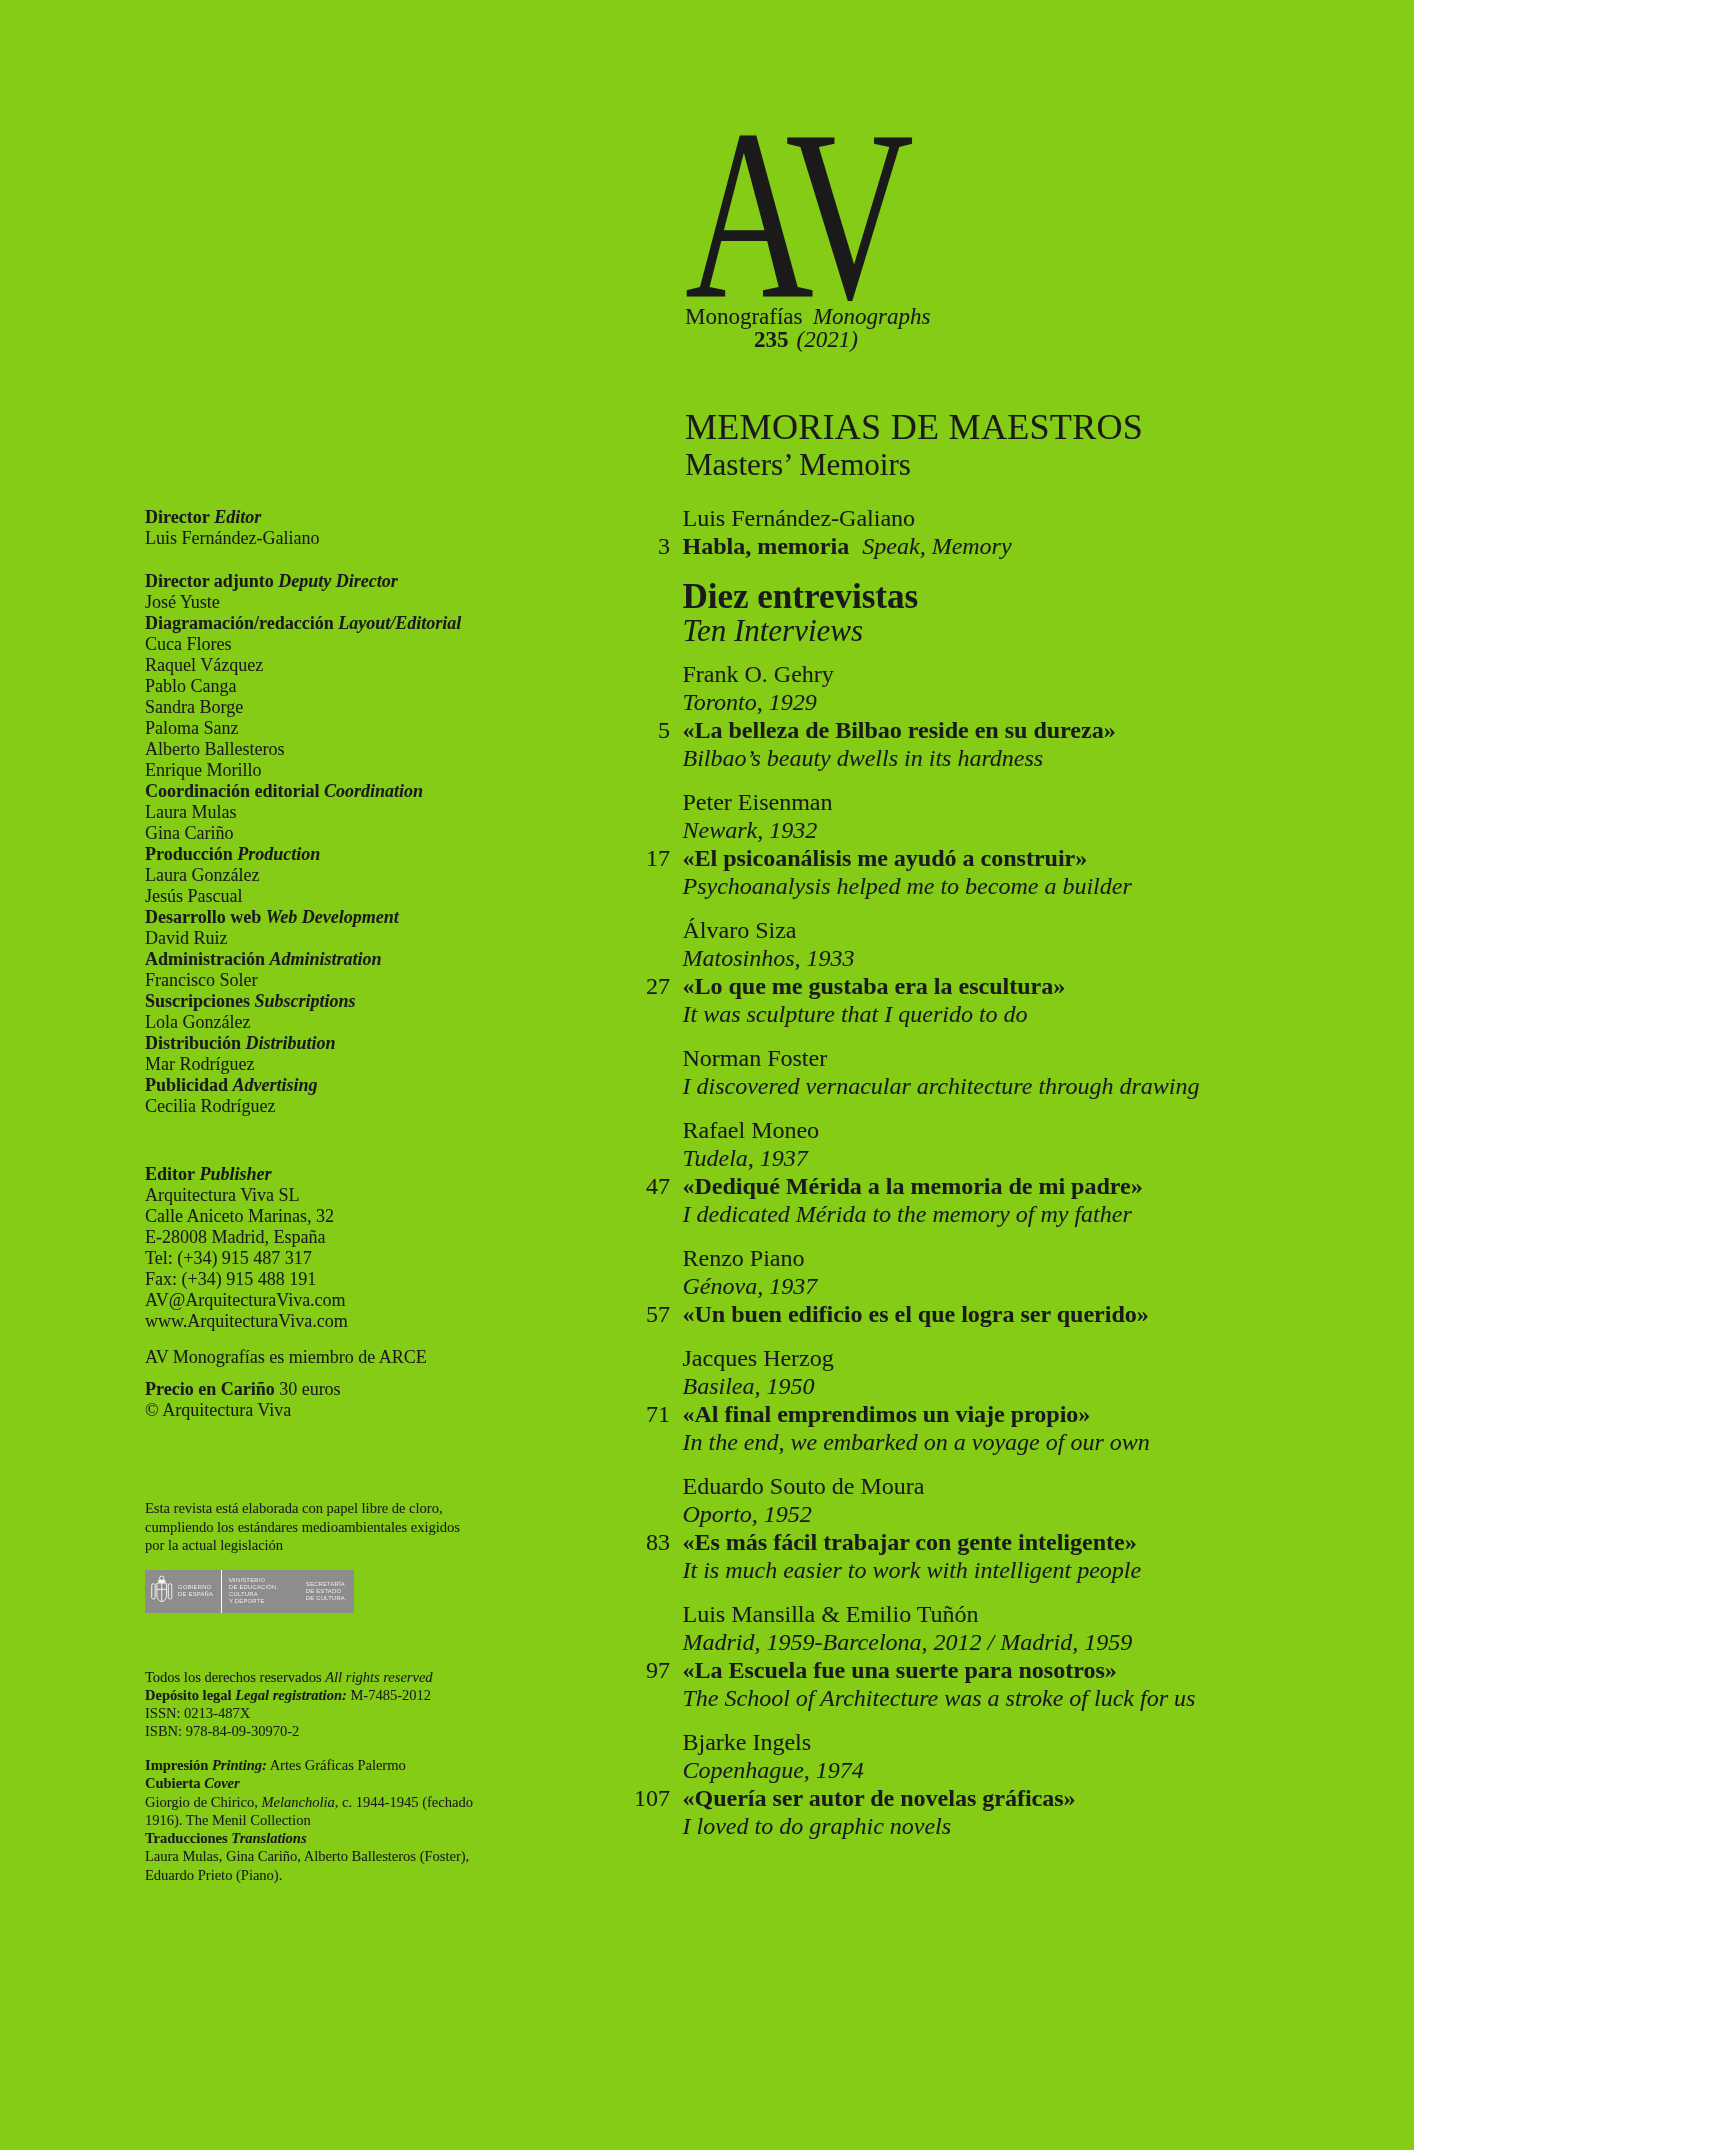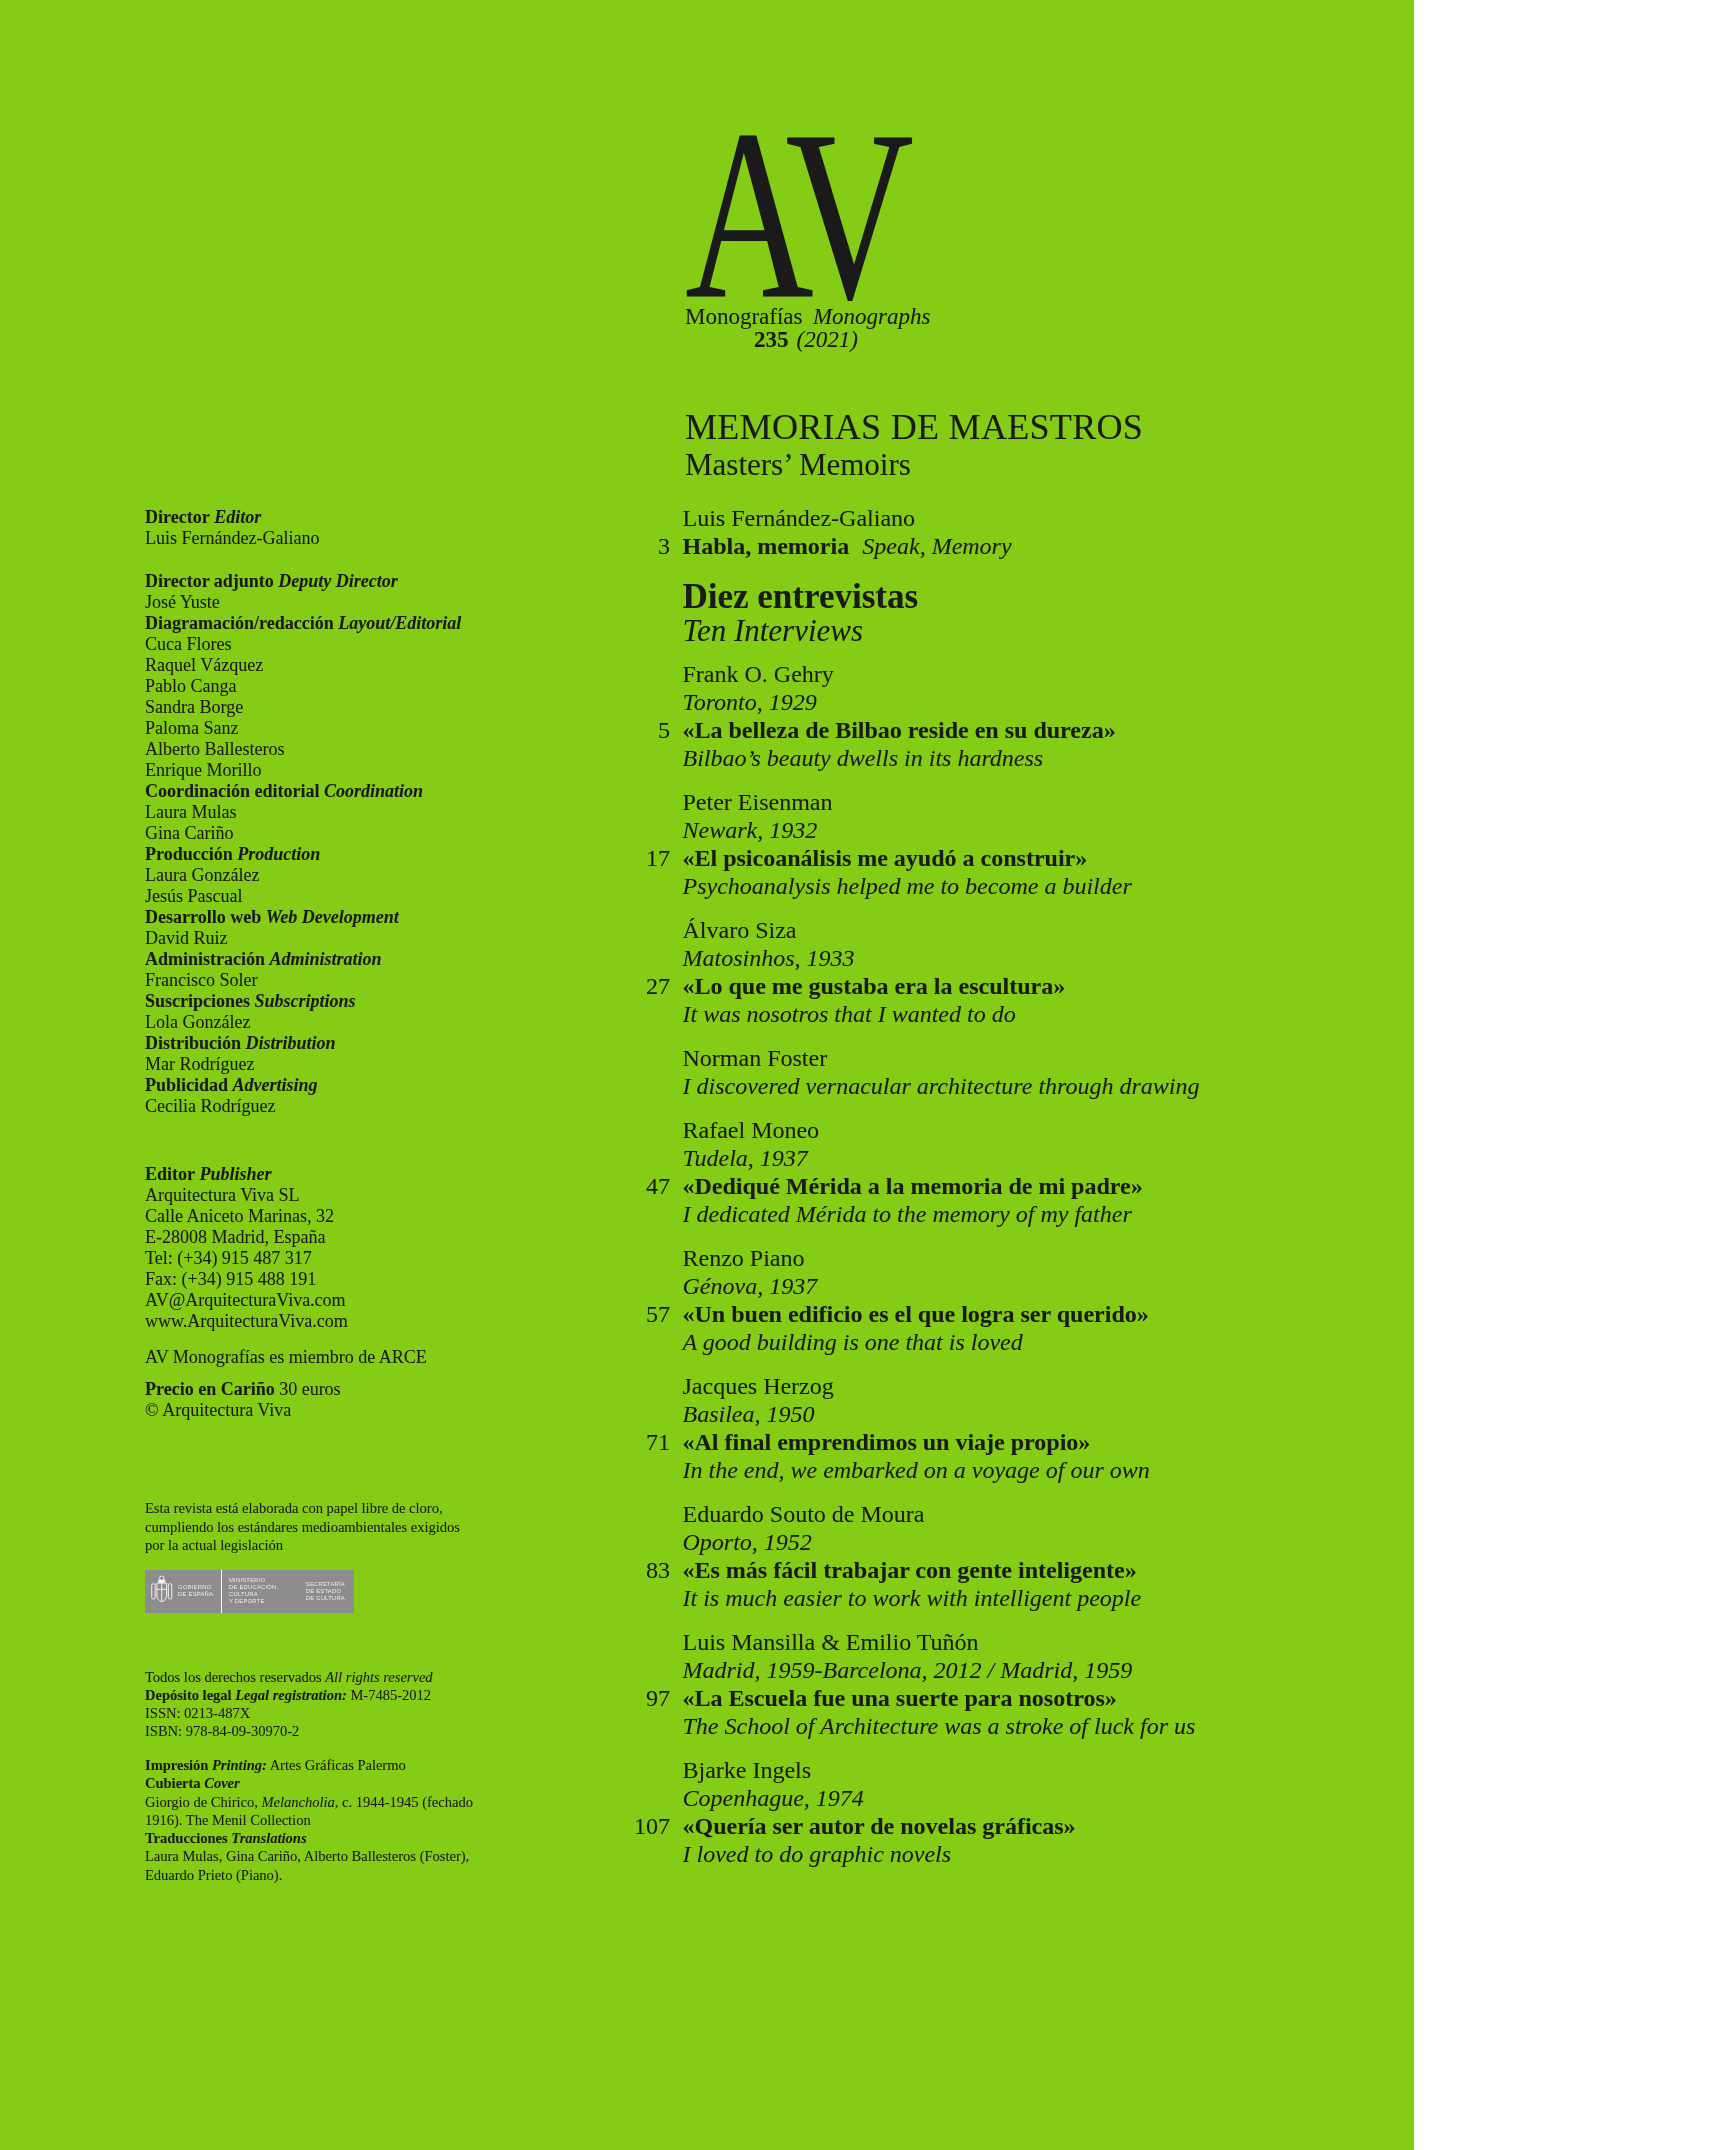--- a/index.html
+++ b/index.html
@@ -275,21 +275,21 @@
           <div class="mrow">
             <span class="num"></span>
             <span class="txt origin">Matosinhos, 1933</span>
           </div>
           <div class="mrow">
             <span class="num">27</span>
             <span class="txt quote-es">«Lo que me gustaba era la escultura»</span>
           </div>
           <div class="mrow">
             <span class="num"></span>
-            <span class="txt quote-en">It was nosotros that I wanted to do</span>
+            <span class="txt quote-en">It was sculpture that I querido to do</span>
           </div>
         </div>
         <div class="entry">
           <div class="mrow">
             <span class="num"></span>
             <span class="txt author">Norman Foster</span>
           </div>
           <div class="mrow">
             <span class="num"></span>
             <span class="txt quote-en">I discovered vernacular architecture through drawing</span>
@@ -319,24 +319,20 @@
             <span class="txt author">Renzo Piano</span>
           </div>
           <div class="mrow">
             <span class="num"></span>
             <span class="txt origin">Génova, 1937</span>
           </div>
           <div class="mrow">
             <span class="num">57</span>
             <span class="txt quote-es">«Un buen edificio es el que logra ser querido»</span>
           </div>
-          <div class="mrow">
-            <span class="num"></span>
-            <span class="txt quote-en">A good building is one that is loved</span>
-          </div>
         </div>
         <div class="entry">
           <div class="mrow">
             <span class="num"></span>
             <span class="txt author">Jacques Herzog</span>
           </div>
           <div class="mrow">
             <span class="num"></span>
             <span class="txt origin">Basilea, 1950</span>
           </div>

